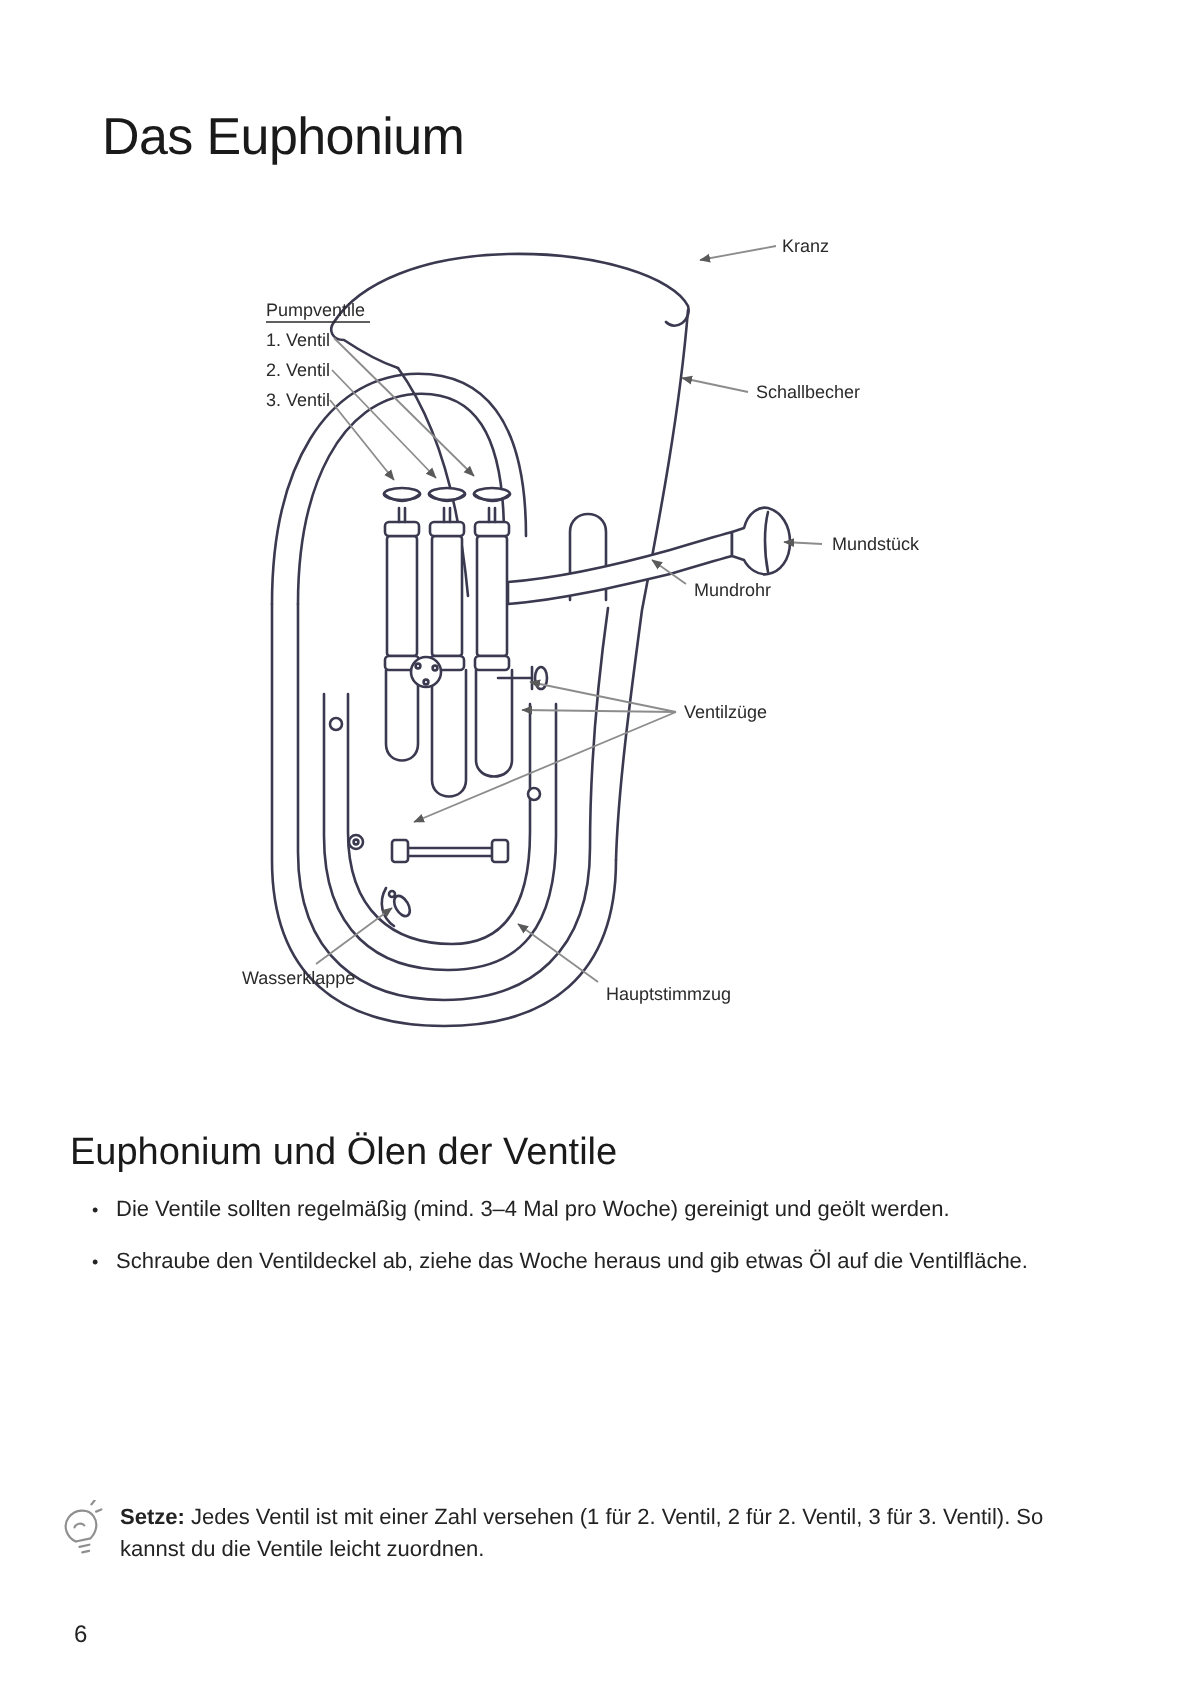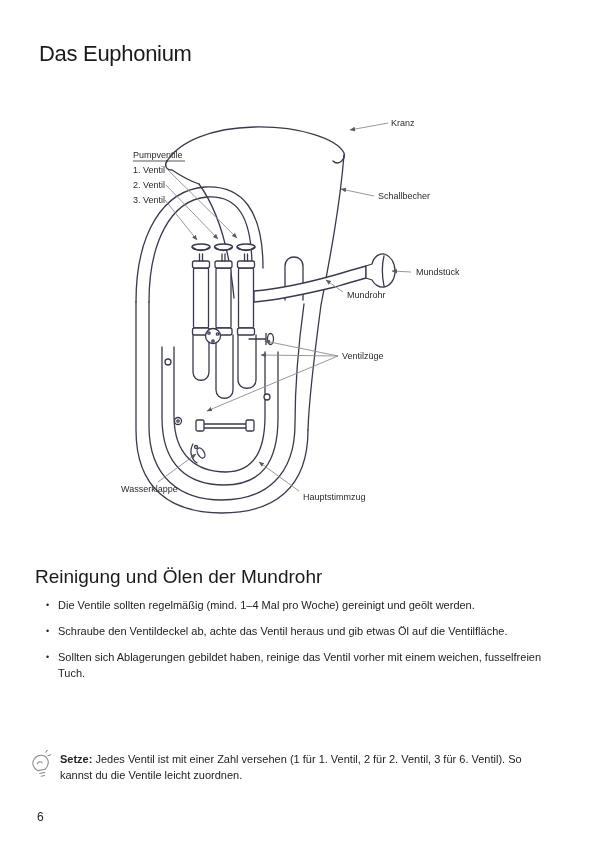--- a/index.html
+++ b/index.html
@@ -7,22 +7,22 @@
     position:relative;
     width:600px;height:849px;
     background:#ffffff;
     margin:0 auto;
     font-family:"Liberation Sans", sans-serif;
     color:#1c1c1c;
     overflow:hidden;
   }
   .title{
     position:absolute;left:35px;top:38px;
-    font-size:22px;font-weight:400;letter-spacing:-0.3px;
-    line-height:1.1;margin:4px;color:#1a1a1a;
+    font-size:26px;font-weight:400;letter-spacing:-0.3px;
+    line-height:1.1;margin:16px;color:#1a1a1a;
   }
   .diagram{
     position:absolute;left:0;top:100px;width:600px;height:440px;
   }
   .diagram text{
     font-family:"Liberation Sans", sans-serif;
     font-size:9px;fill:#2b2b2b;
   }
   .section-heading{
     position:absolute;left:35px;top:566px;
@@ -172,34 +172,33 @@
       <text x="342" y="359">Ventilzüge</text>
       <text x="121" y="492">Wasserklappe</text>
       <text x="303" y="500">Hauptstimmzug</text>
       <text x="133" y="158">Pumpventile</text>
       <text x="133" y="173">1. Ventil</text>
       <text x="133" y="188">2. Ventil</text>
       <text x="133" y="203">3. Ventil</text>
     </g>
   </svg>
 
-  <h2 class="section-heading">Reinigung und Ölen der Mundrohr</h2>
+  <h2 class="section-heading">Euphonium und Ölen der Ventile</h2>
 
   <ul class="bullets">
-    <li>Die Ventile sollten regelmäßig (mind. 1–4 Mal pro Woche) gereinigt und geölt werden.</li>
-    <li>Schraube den Ventildeckel ab, achte das Ventil heraus und gib etwas Öl auf die Ventilfläche.</li>
-    <li>Sollten sich Ablagerungen gebildet haben, reinige das Ventil vorher mit einem weichen, fusselfreien Tuch.</li>
+    <li>Die Ventile sollten regelmäßig (mind. 3–4 Mal pro Woche) gereinigt und geölt werden.</li>
+    <li>Schraube den Ventildeckel ab, ziehe das Woche heraus und gib etwas Öl auf die Ventilfläche.</li>
   </ul>
 
   <svg class="info-icon" width="26" height="32" viewBox="0 0 26 32" xmlns="http://www.w3.org/2000/svg">
     <g stroke="#8f8f8f" stroke-width="1.1" fill="none" stroke-linecap="round" transform="rotate(-12 13 16)">
       <path d="M9,20 C5,17 4,11 8,7.5 C12,4 18.5,5 20.3,9.5 C22,13.5 20,17.5 16.5,20"></path>
       <path d="M9.5,20 L16,20 M10.2,23 L15.3,23 M11,26 L14.5,26"></path>
       <path d="M9.8,13 C10.8,11.2 13.8,11.2 14.8,13"></path>
       <path d="M20.5,3.5 L22.5,1.8 M22,7.5 L24.8,7"></path>
     </g>
   </svg>
 
-  <div class="info-row"><span class="info-label">Setze:</span> <span>Jedes Ventil ist mit einer Zahl versehen (1 für 1. Ventil, 2 für 2. Ventil, 3 für 6. Ventil). So kannst du die Ventile leicht zuordnen.</span></div>
+  <div class="info-row"><span class="info-label">Setze:</span> <span>Jedes Ventil ist mit einer Zahl versehen (1 für 2. Ventil, 2 für 2. Ventil, 3 für 3. Ventil). So kannst du die Ventile leicht zuordnen.</span></div>
 
   <div class="page-number">6</div>
 
 </div>
 
 </body></html>

